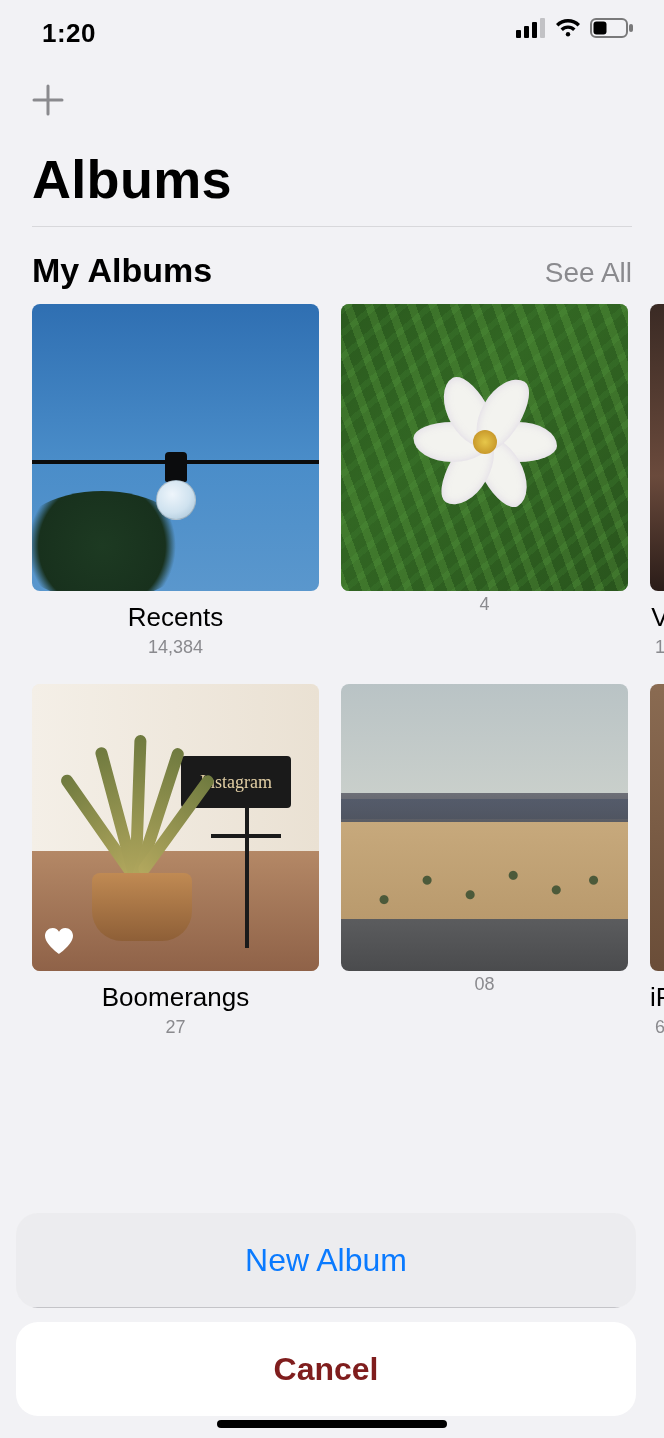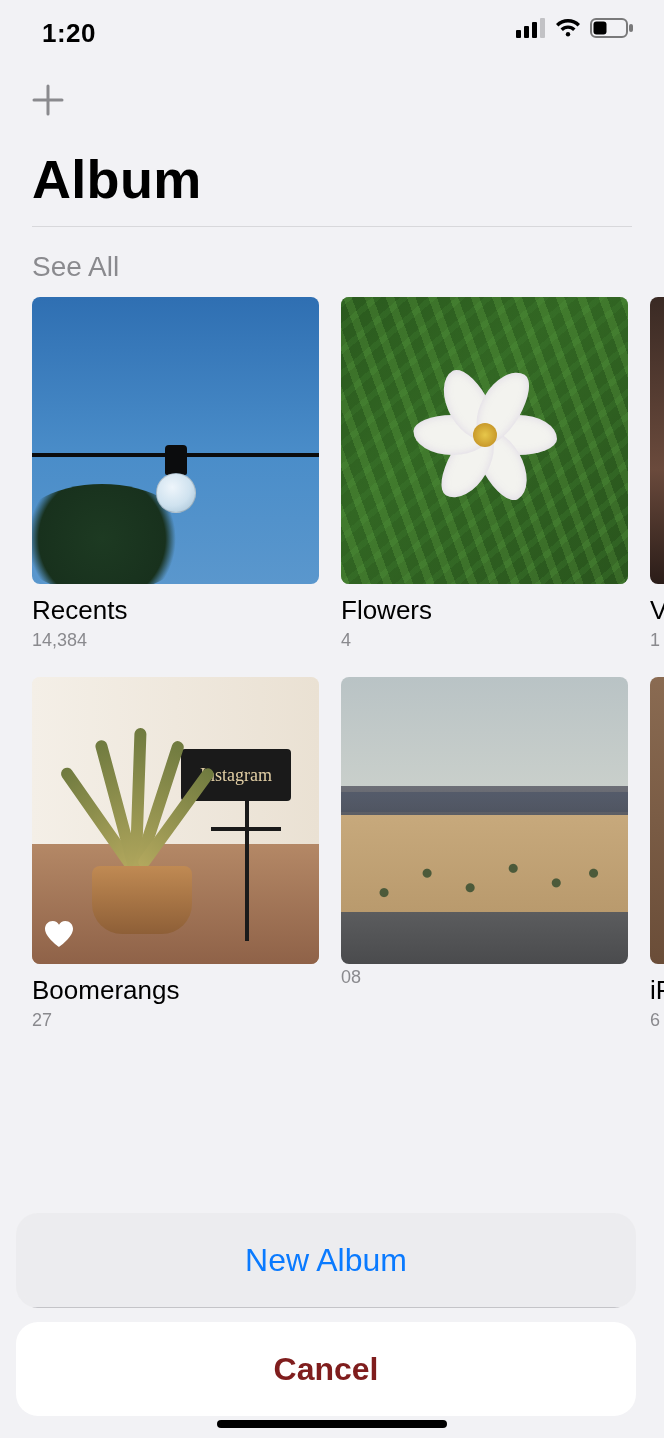--- a/index.html
+++ b/index.html
@@ -20,21 +20,21 @@
   .page-title { font-size: 54px; font-weight: 700; color: #000; padding: 14px 32px 16px 32px; letter-spacing: 0.3px; }
   .divider { height: 1px; background: #d8d8db; margin: 0 32px; }
 
   
   .section-header { display: flex; justify-content: space-between; align-items: baseline; padding: 24px 32px 14px 32px; }
   .section-title { font-size: 34px; font-weight: 700; color: #000; }
   .see-all { font-size: 28px; color: #8a8a8e; font-weight: 400; }
 
   
   .album-row { display: flex; gap: 22px; padding-left: 32px; overflow: hidden; }
-  .album { width: 287px; flex-shrink: 0; }
+  .album { width: 287px; flex-shrink: 0; text-align: center; }
   .album.peek { width: 20px; }
   .thumb { width: 287px; height: 287px; border-radius: 8px; background: #777; position: relative; overflow: hidden; }
   .album.peek .thumb { width: 20px; height: 287px; border-radius: 8px 0 0 8px; }
   .album-name { font-size: 26px; color: #000; margin-top: 10px; font-weight: 400; line-height: 1.25; }
   .album-count { font-size: 18px; color: #8a8a8e; margin-top: 2px; line-height: 1.25; }
   .album.peek .album-name, .album.peek .album-count { white-space: nowrap; }
 
   .row-gap { height: 26px; }
 
   
@@ -131,24 +131,25 @@
   <div class="toolbar">
     <div class="plus-btn">
       <span>
         <svg width="40" height="40" viewBox="0 0 40 40">
             <path d="M20 6v28M6 20h28" stroke="#8a8a8e" stroke-width="3" stroke-linecap="round"></path>
           </svg>
       </span>
     </div>
   </div>
 
-  <div class="page-title">Album</div>
+  <div class="page-title">Albums</div>
   <div class="divider"></div>
 
   <div class="section-header">
+    <div class="section-title">My Albums</div>
     <div class="see-all">See All</div>
   </div>
 
   <div class="album-row">
     <div class="album">
       <div class="thumb thumb-recents">
         <div class="tree"></div>
           <div class="wire"></div>
           <div class="bulbcap"></div>
           <div class="bulb"></div>
@@ -161,21 +162,20 @@
         <div class="petals">
             <div class="petal"></div>
             <div class="petal"></div>
             <div class="petal"></div>
             <div class="petal"></div>
             <div class="petal"></div>
             <div class="petal"></div>
           </div>
         <div class="center"></div>
       </div>
-      <div class="album-name">Flowers</div>
       <div class="album-count">4</div>
     </div>
     <div class="album peek">
       <div class="thumb thumb-peek1"></div>
       <div class="album-name">V</div>
       <div class="album-count">1</div>
     </div>
   </div>
 
   <div class="row-gap"></div>

